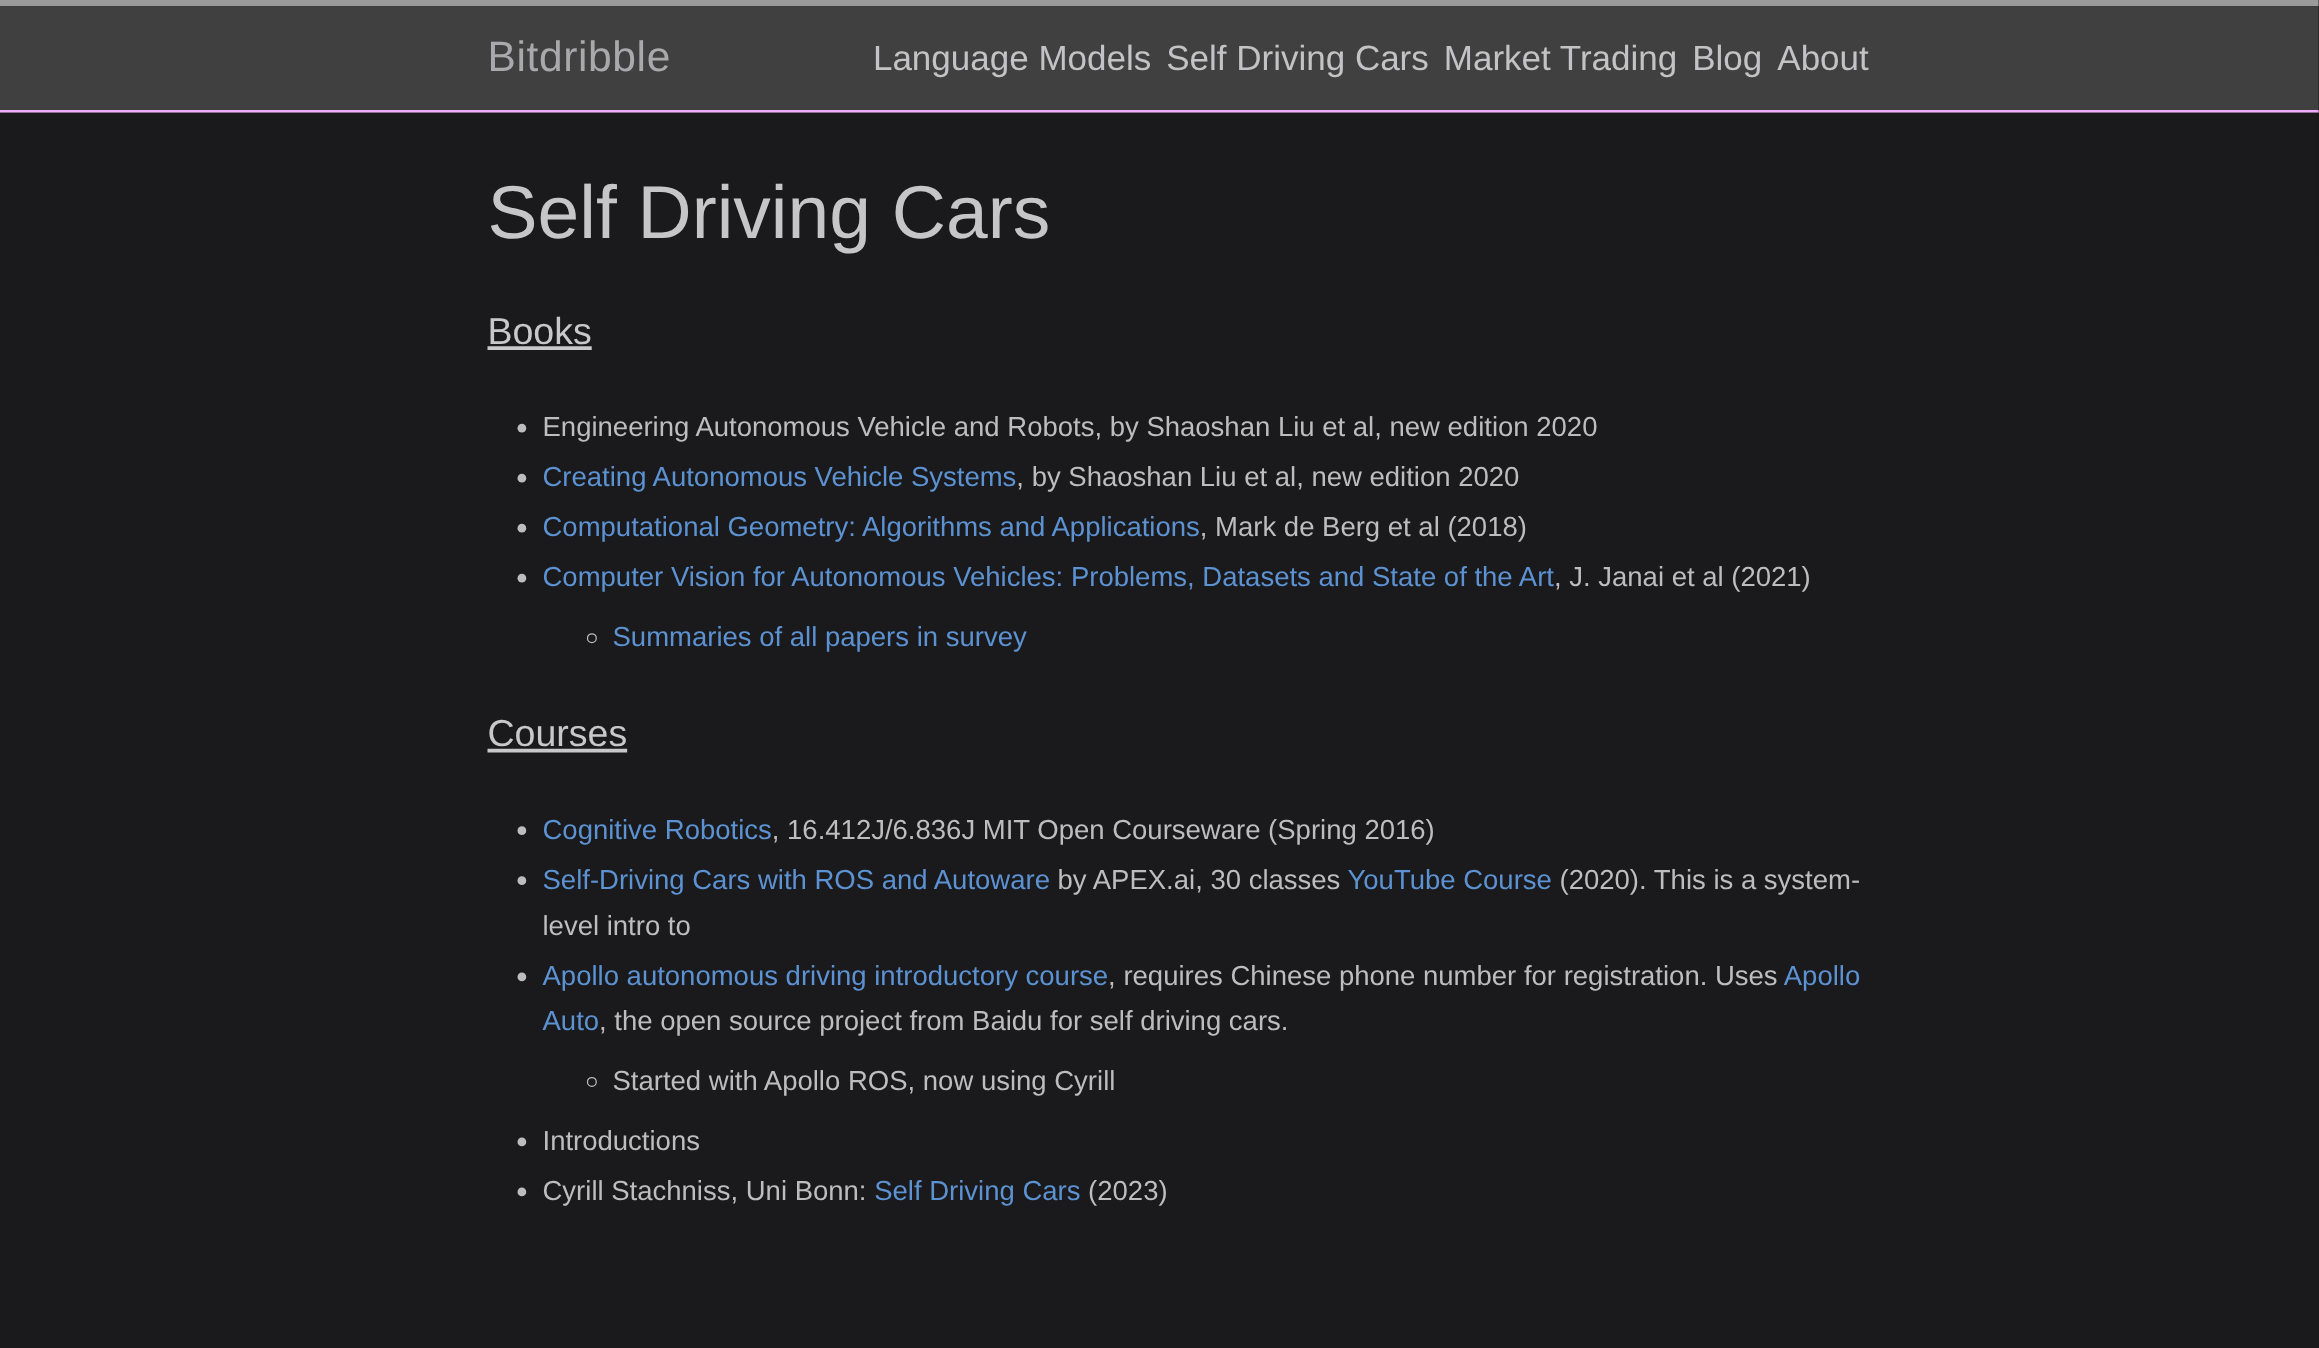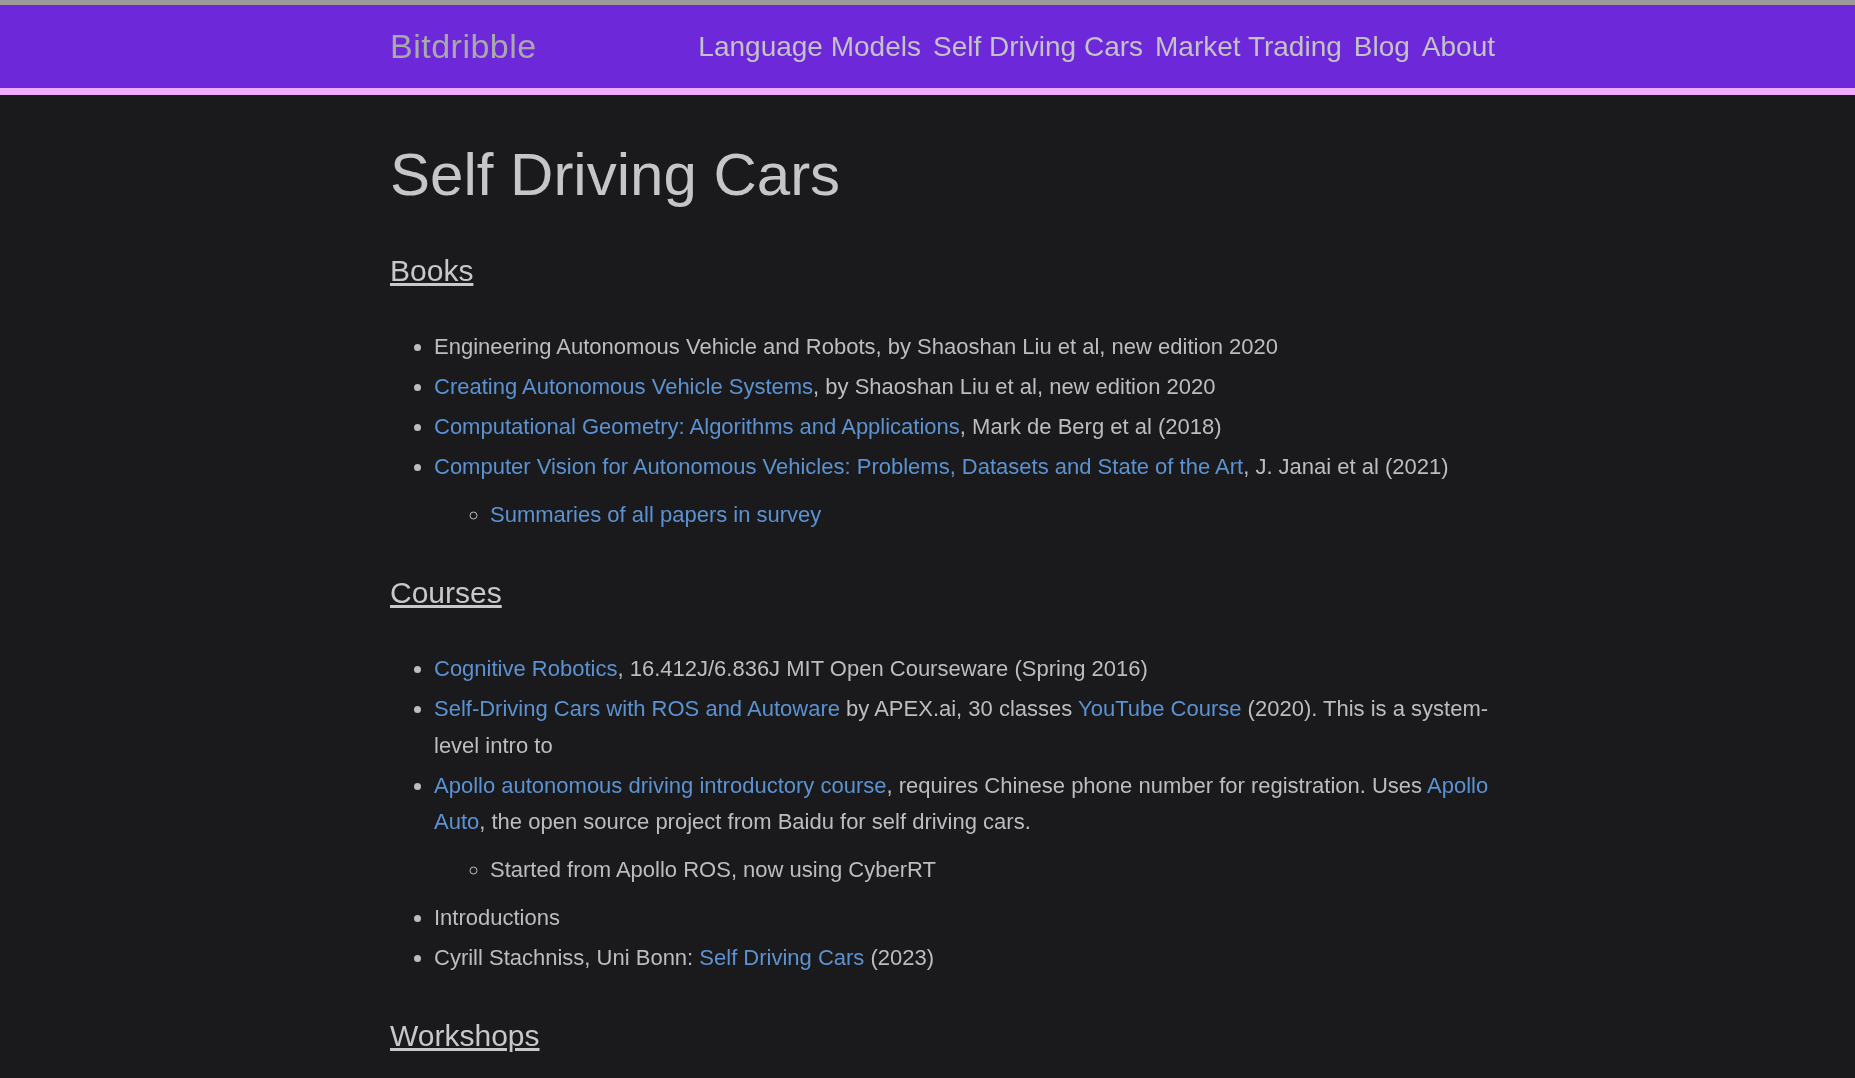--- a/index.html
+++ b/index.html
@@ -12,22 +12,22 @@
     color: #bdbdbf;
     position: relative;
   }
   .top-strip {
     height: 5px;
     width: 100%;
     background: #9a9a9a;
   }
   header {
     height: 83px;
-    border-bottom: 7px solid #f0abfc;
-    background: #6d28d9;
+    border-bottom: 2px solid #f0abfc;
+    background: #404040;
   }
   .header-inner {
     width: 1105px;
     margin-left: 390px;
     height: 100%;
     display: flex;
     align-items: center;
     justify-content: space-between;
   }
   .logo {
@@ -113,20 +113,19 @@
         <li><a class="item-link">Computational Geometry: Algorithms and Applications</a><span>, Mark de Berg et al (2018)</span></li>
         <li><a class="item-link">Computer Vision for Autonomous Vehicles: Problems, Datasets and State of the Art</a><span>, J. Janai et al (2021)</span><ul class="sub-list">
             <li><a class="item-link">Summaries of all papers in survey</a></li>
           </ul></li>
       </ul>
       <h2>Courses</h2>
       <ul class="section-list">
         <li><a class="item-link">Cognitive Robotics</a><span>, 16.412J/6.836J MIT Open Courseware (Spring 2016)</span></li>
         <li><a class="item-link">Self-Driving Cars with ROS and Autoware</a><span> by APEX.ai, 30 classes </span><a class="item-link">YouTube Course</a><span> (2020). This is a system-level intro to</span></li>
         <li><a class="item-link">Apollo autonomous driving introductory course</a><span>, requires Chinese phone number for registration. Uses </span><a class="item-link">Apollo Auto</a><span>, the open source project from Baidu for self driving cars.</span><ul class="sub-list">
-            <li><span>Started from Apollo ROS, now using CyberRT</span></li>
+            <li><span>Started with Apollo ROS, now using Cyrill</span></li>
           </ul></li>
         <li><span>Introductions</span></li>
         <li><span>Cyrill Stachniss, Uni Bonn: </span><a class="item-link">Self Driving Cars</a><span> (2023)</span></li>
       </ul>
-      <h2>Workshops</h2>
     </div>
 </main>
 
 </body></html>

